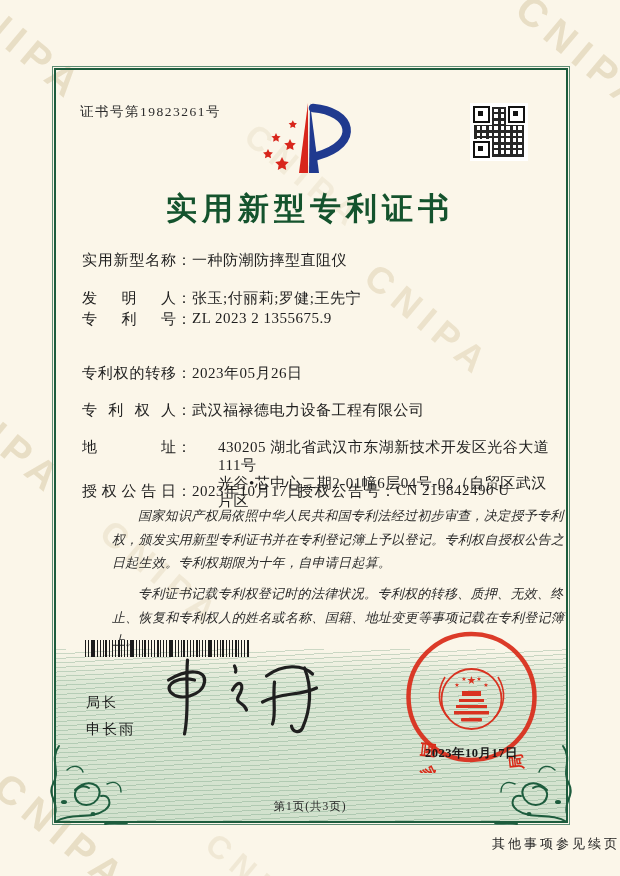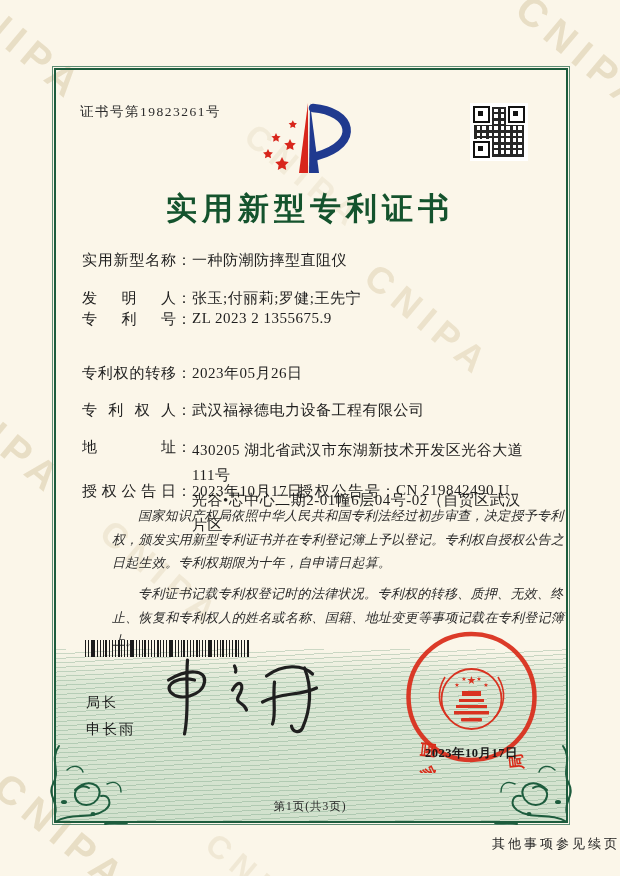--- a/index.html
+++ b/index.html
@@ -47,21 +47,21 @@
          font-size:31px;font-weight:bold;letter-spacing:5px;color:#14532d;z-index:2;}
 
   
   .fields{position:absolute;left:82px;top:251px;width:450px;font-size:15px;color:#1e1e1e;z-index:2;}
   .frow{position:absolute;left:0;white-space:nowrap;}
   .lbl{display:inline-block;width:94px;text-align:justify;text-align-last:justify;vertical-align:top;}
   .col{display:inline-block;width:16px;text-align:center;vertical-align:top;}
   .val{display:inline-block;vertical-align:top;letter-spacing:.5px;}
   .r1{top:0;} .r2{top:38px;} .r3{top:59px;} .r4{top:113px;} .r5{top:150px;}
   .r6{top:187px;} .r7{top:231px;}
-  .addr-val{display:inline-block;width:340px;white-space:normal;line-height:25px;}
+  .addr-val{display:inline-block;width:340px;white-space:normal;line-height:18px;margin-left:26px;}
   .pair2{position:absolute;left:216px;top:0;}
   .pair2 .lbl{width:82px;}
 
   
   .legal{position:absolute;left:80px;top:504px;width:462px;z-index:2;
          font-size:13px;line-height:1.82;color:#2b2b2b;font-style:italic;margin-left:32px;}
   .legal p{margin:0 0 7px 0;text-indent:2em;letter-spacing:.3px;}
 
   
   .barcode{position:absolute;left:85px;top:640px;width:164px;height:17px;z-index:2;background:

